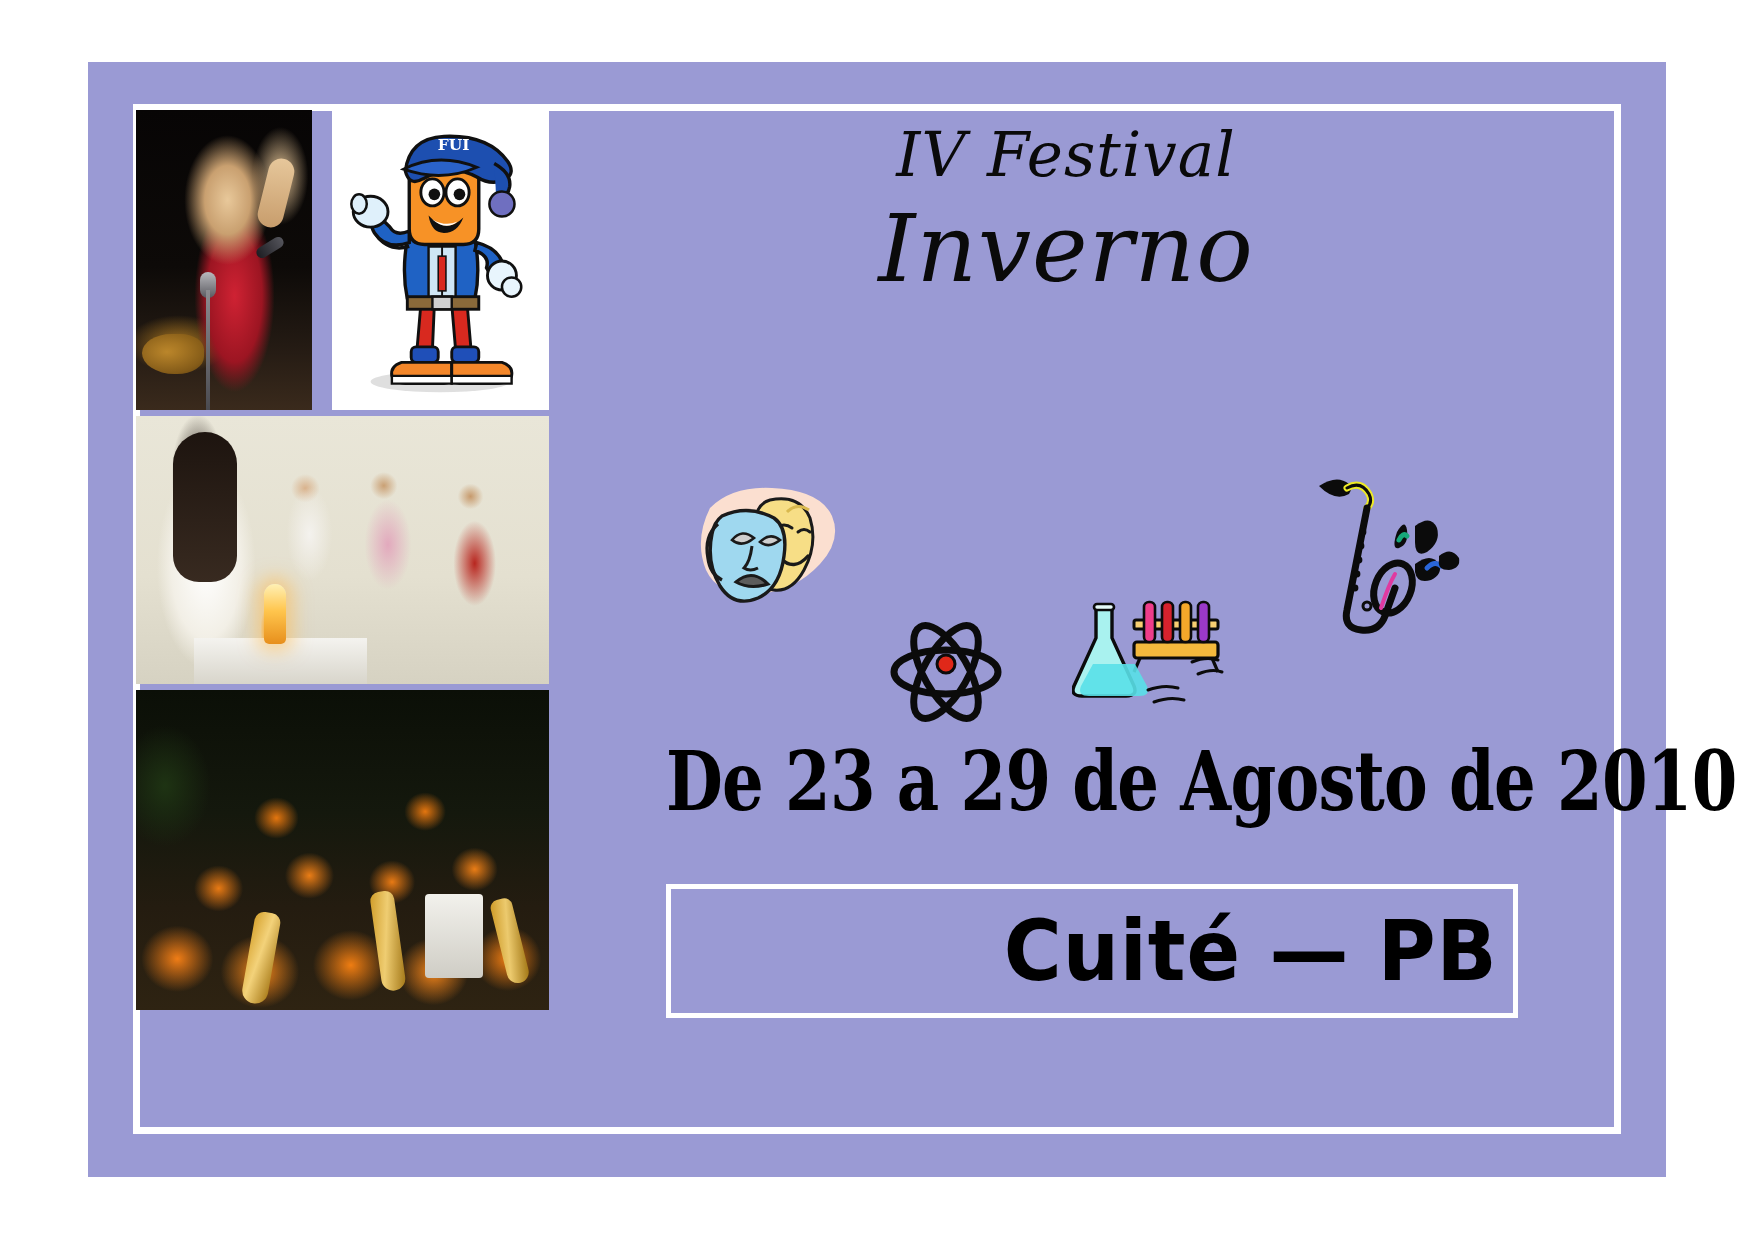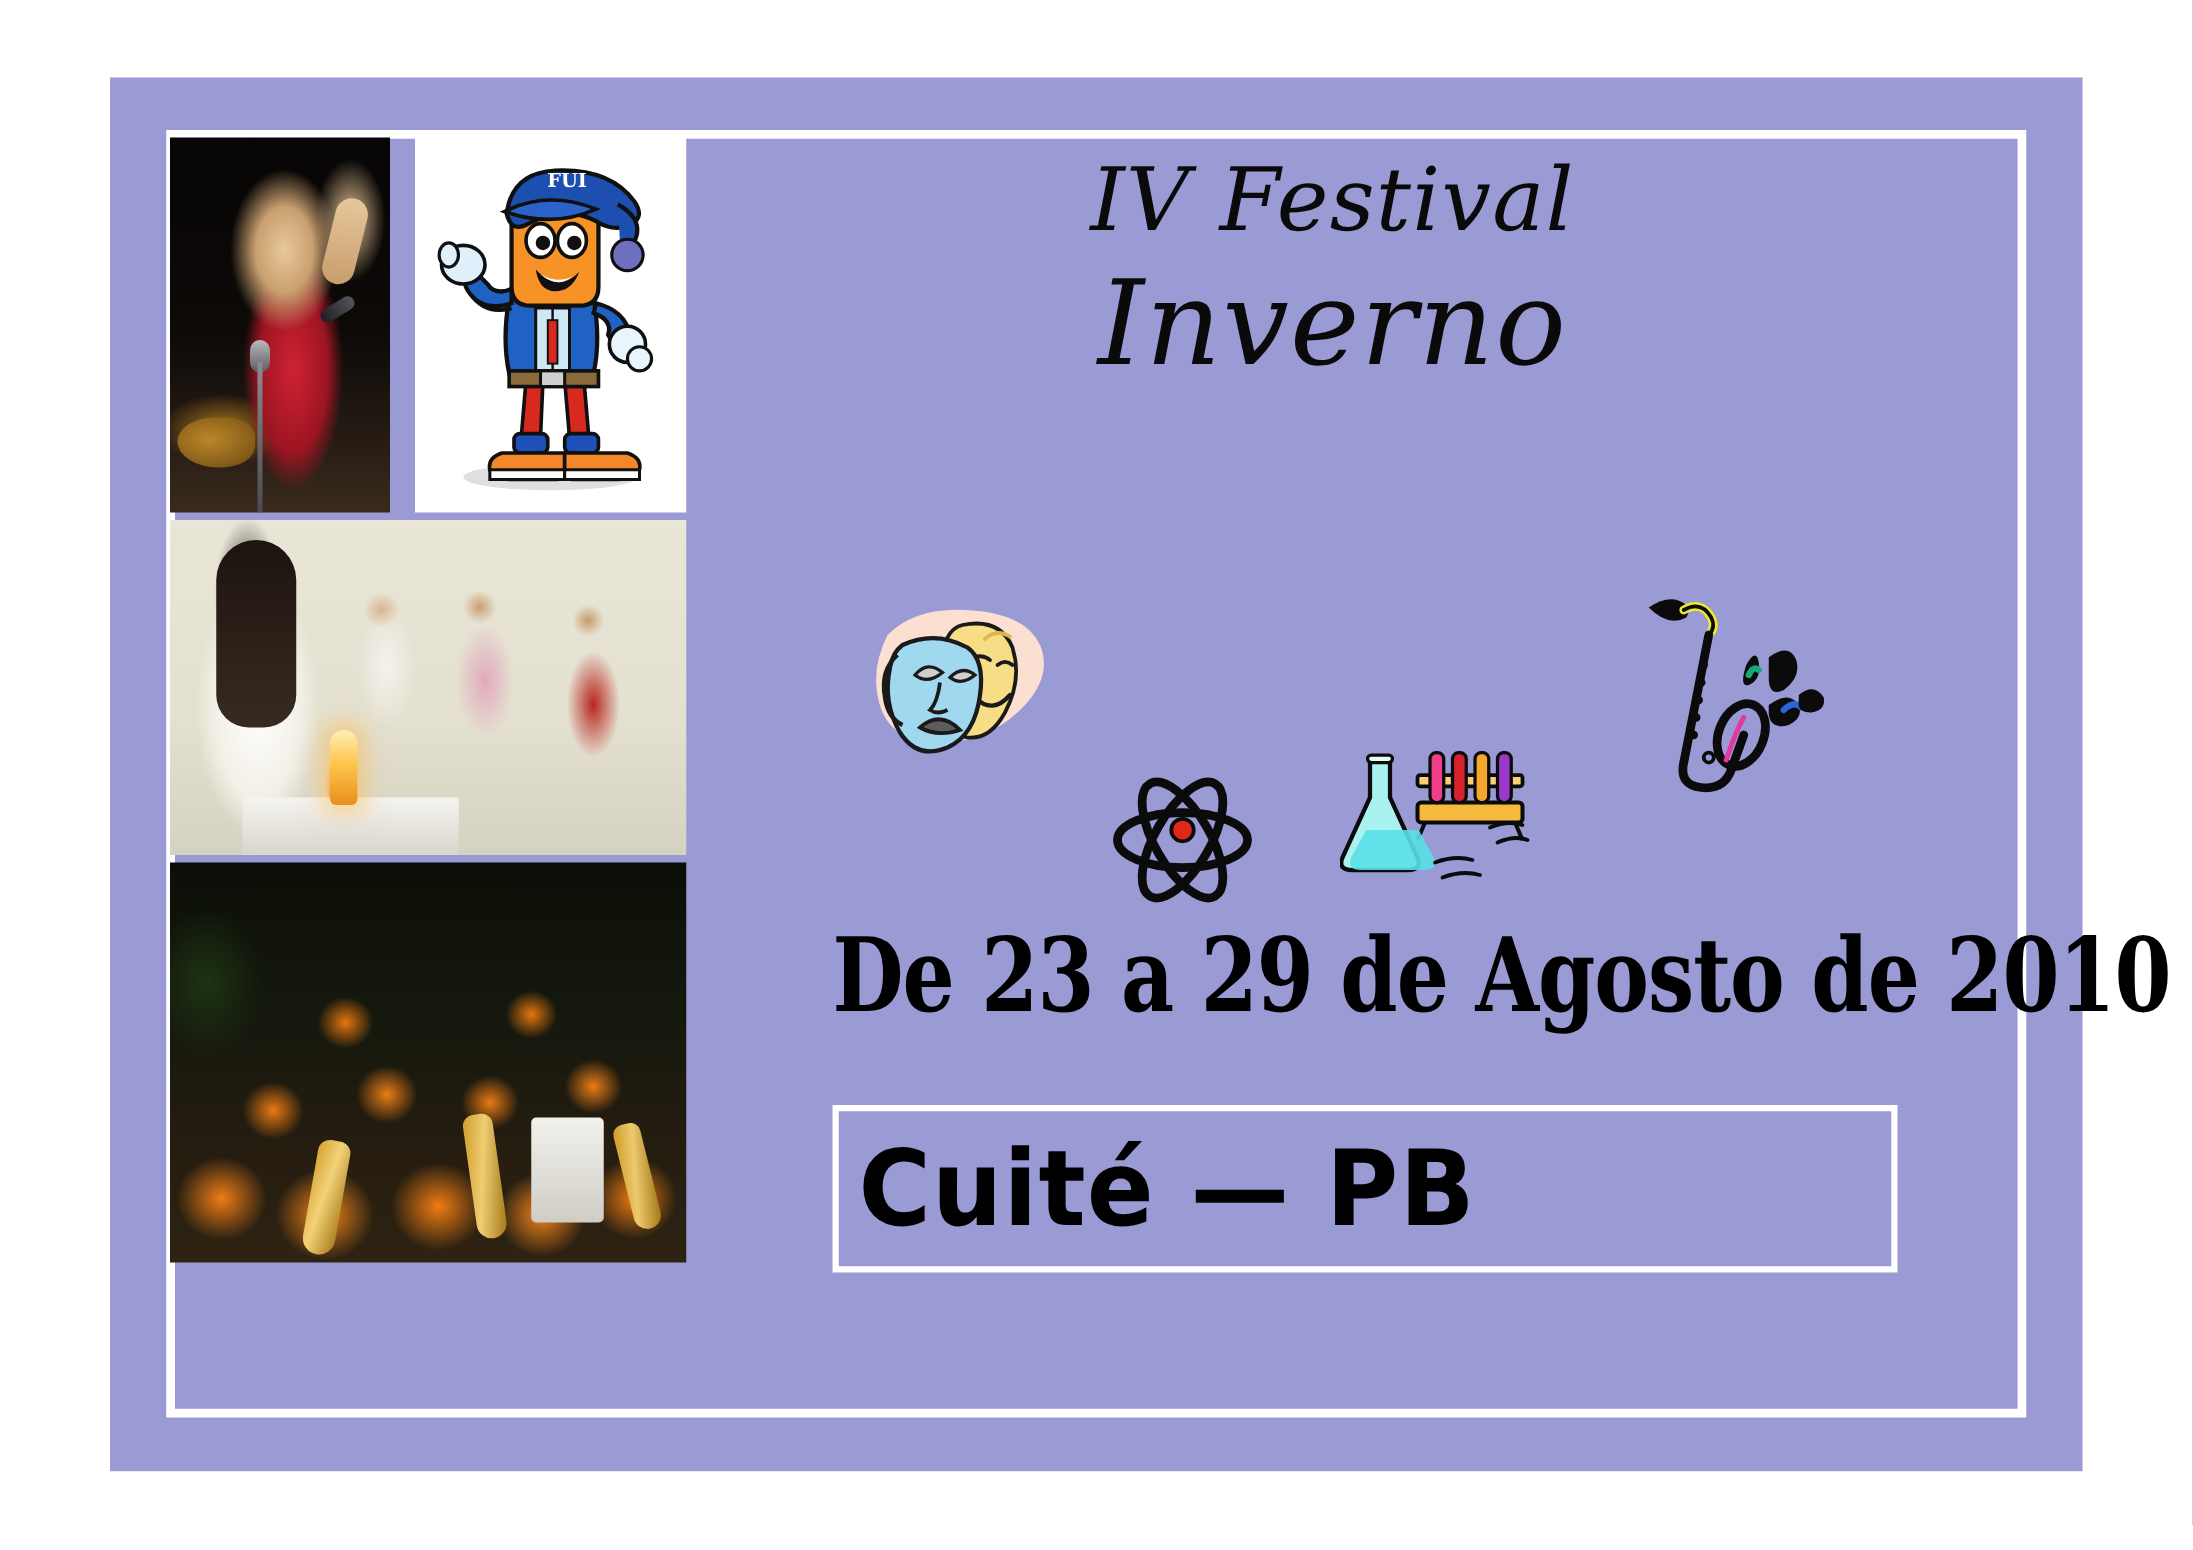--- a/index.html
+++ b/index.html
@@ -193,21 +193,21 @@
   .title-line {
     font-family: "DejaVu Serif", "Liberation Serif", serif;
     font-style: italic;
     font-weight: 400;
     font-size: 92px;
     line-height: 1.22;
     color: #0a0a0a;
     letter-spacing: 1px;
     white-space: nowrap;
   }
-  #title-line-1 { font-size: 70px; }
+  #title-line-1 { font-size: 61px; }
   #title-line-2 { font-size: 92px; }
   #title-line-3 { font-size: 94px; }
 
   
   .clipart { position: absolute; }
   #icon-theater-masks { left: 118px;  top: 378px;  width: 160px; height: 145px; }
   #icon-atom          { left: 320px;  top: 520px;  width: 120px; height: 110px; }
   #icon-lab           { left: 506px;  top: 498px;  width: 160px; height: 135px; }
   #icon-saxophone     { left: 745px;  top: 360px;  width: 160px; height: 175px; }
 
@@ -232,21 +232,21 @@
   
   #location-box {
     position: absolute;
     left: 100px;
     top: 784px;
     width: 852px;
     height: 134px;
     border: 5px solid #ffffff;
     display: flex;
     align-items: center;
-    justify-content: flex-start;
+    justify-content: flex-end;
   }
   #location-text {
     font-family: "DejaVu Sans", "Liberation Sans", sans-serif;
     font-weight: 700;
     font-size: 84px;
     line-height: 1;
     color: #000000;
     letter-spacing: 1px;
     transform: scaleX(.94);
     white-space: nowrap;

